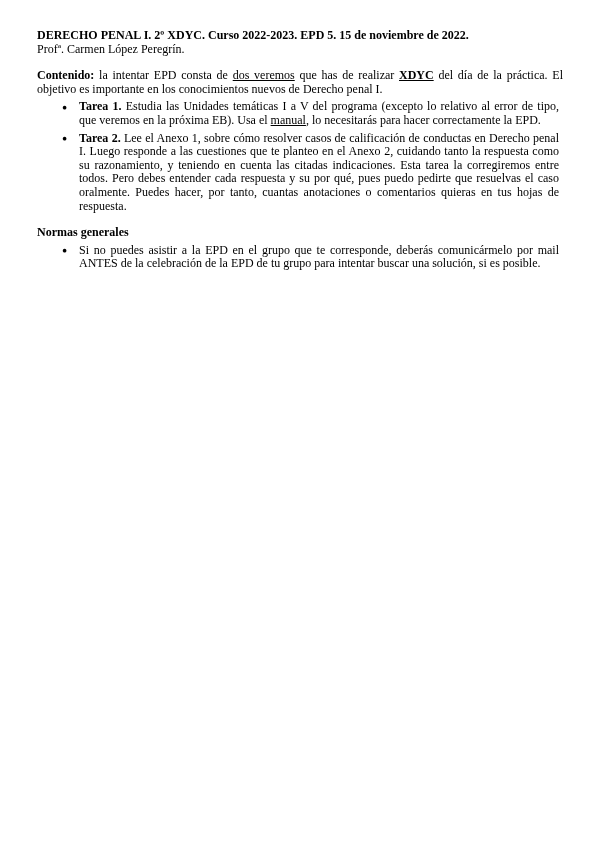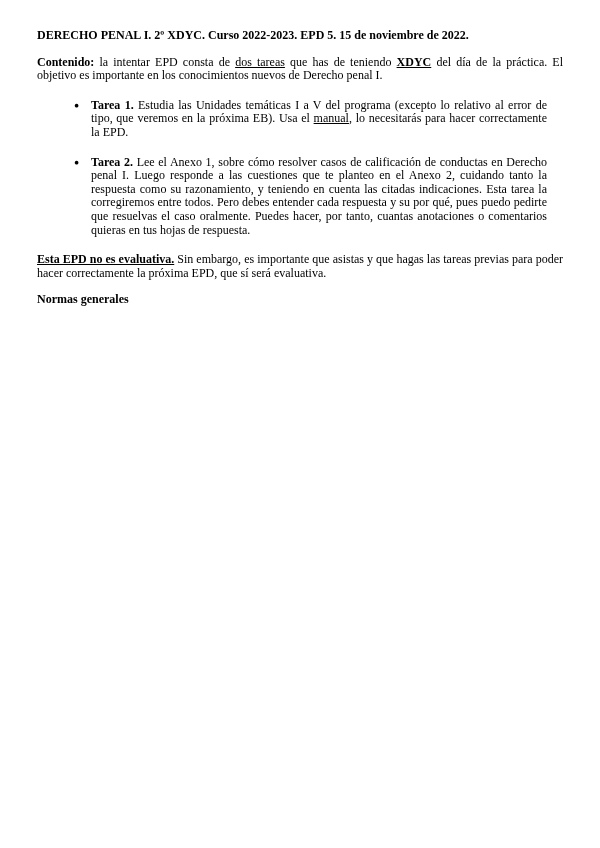--- a/index.html
+++ b/index.html
@@ -29,46 +29,49 @@
       margin: 13px 0 0 0;
       text-align: justify;
     }
     ul.bullets {
       margin: 1px 0 0 0;
       padding: 0;
       list-style: none;
     }
     ul.bullets li {
       position: relative;
-      margin: 16px;
+      margin: 4px;
       padding-left: 38px;
       text-align: justify;
     }
     ul.bullets li::before {
       content: "●";
       position: absolute;
       left: 21px;
       top: 0.5px;
       font-size: 8.5px;
       line-height: 13.6px;
     }
     .heading { text-align: left; }
   </style>
 </head>
 <body>
 
 <div class="page">
 
   <p class="line bold">DERECHO PENAL I. 2º XDYC. Curso 2022-2023. EPD 5. 15 de noviembre de 2022.</p>
+  <p class="line">Profª. Carmen López Peregrín.</p>
 
-  <p class="para"><span class="bold">Contenido:</span><span> la intentar EPD consta de </span><span class="underline">dos tareas</span><span> que has de teniendo </span><span class="bold underline">XDYC</span><span> del día de la práctica. El objetivo es importante en los conocimientos nuevos de Derecho penal I.</span></p>
+  <p class="para"><span class="bold">Contenido:</span><span> la intentar EPD consta de </span><span class="underline">dos veremos</span><span> que has de realizar </span><span class="bold underline">XDYC</span><span> del día de la práctica. El objetivo es importante en los conocimientos nuevos de Derecho penal I.</span></p>
 
   <ul class="bullets">
     <li><span class="bold">Tarea 1.</span><span> Estudia las Unidades temáticas I a V del programa (excepto lo relativo al error de tipo, que veremos en la próxima EB). Usa el </span><span class="underline">manual</span><span>, lo necesitarás para hacer correctamente la EPD.</span></li>
     <li><span class="bold">Tarea 2.</span><span> Lee el Anexo 1, sobre cómo resolver casos de calificación de conductas en Derecho penal I. Luego responde a las cuestiones que te planteo en el Anexo 2, cuidando tanto la respuesta como su razonamiento, y teniendo en cuenta las citadas indicaciones. Esta tarea la corregiremos entre todos. Pero debes entender cada respuesta y su por qué, pues puedo pedirte que resuelvas el caso oralmente. Puedes hacer, por tanto, cuantas anotaciones o comentarios quieras en tus hojas de respuesta.</span></li>
   </ul>
 
-  <p class="para"><span class="bold underline">Esta EPD no es evaluativa.</span><span> Sin embargo, es importante que asistas y que hagas las tareas previas para poder hacer correctamente la próxima EPD, que sí será evaluativa.</span></p>
 
   <p class="para heading bold">Normas generales</p>
 
+  <ul class="bullets">
+    <li><span>Si no puedes asistir a la EPD en el grupo que te corresponde, deberás comunicármelo por mail ANTES de la celebración de la EPD de tu grupo para intentar buscar una solución, si es posible.</span></li>
+  </ul>
 
 </div>
 
 </body></html>

